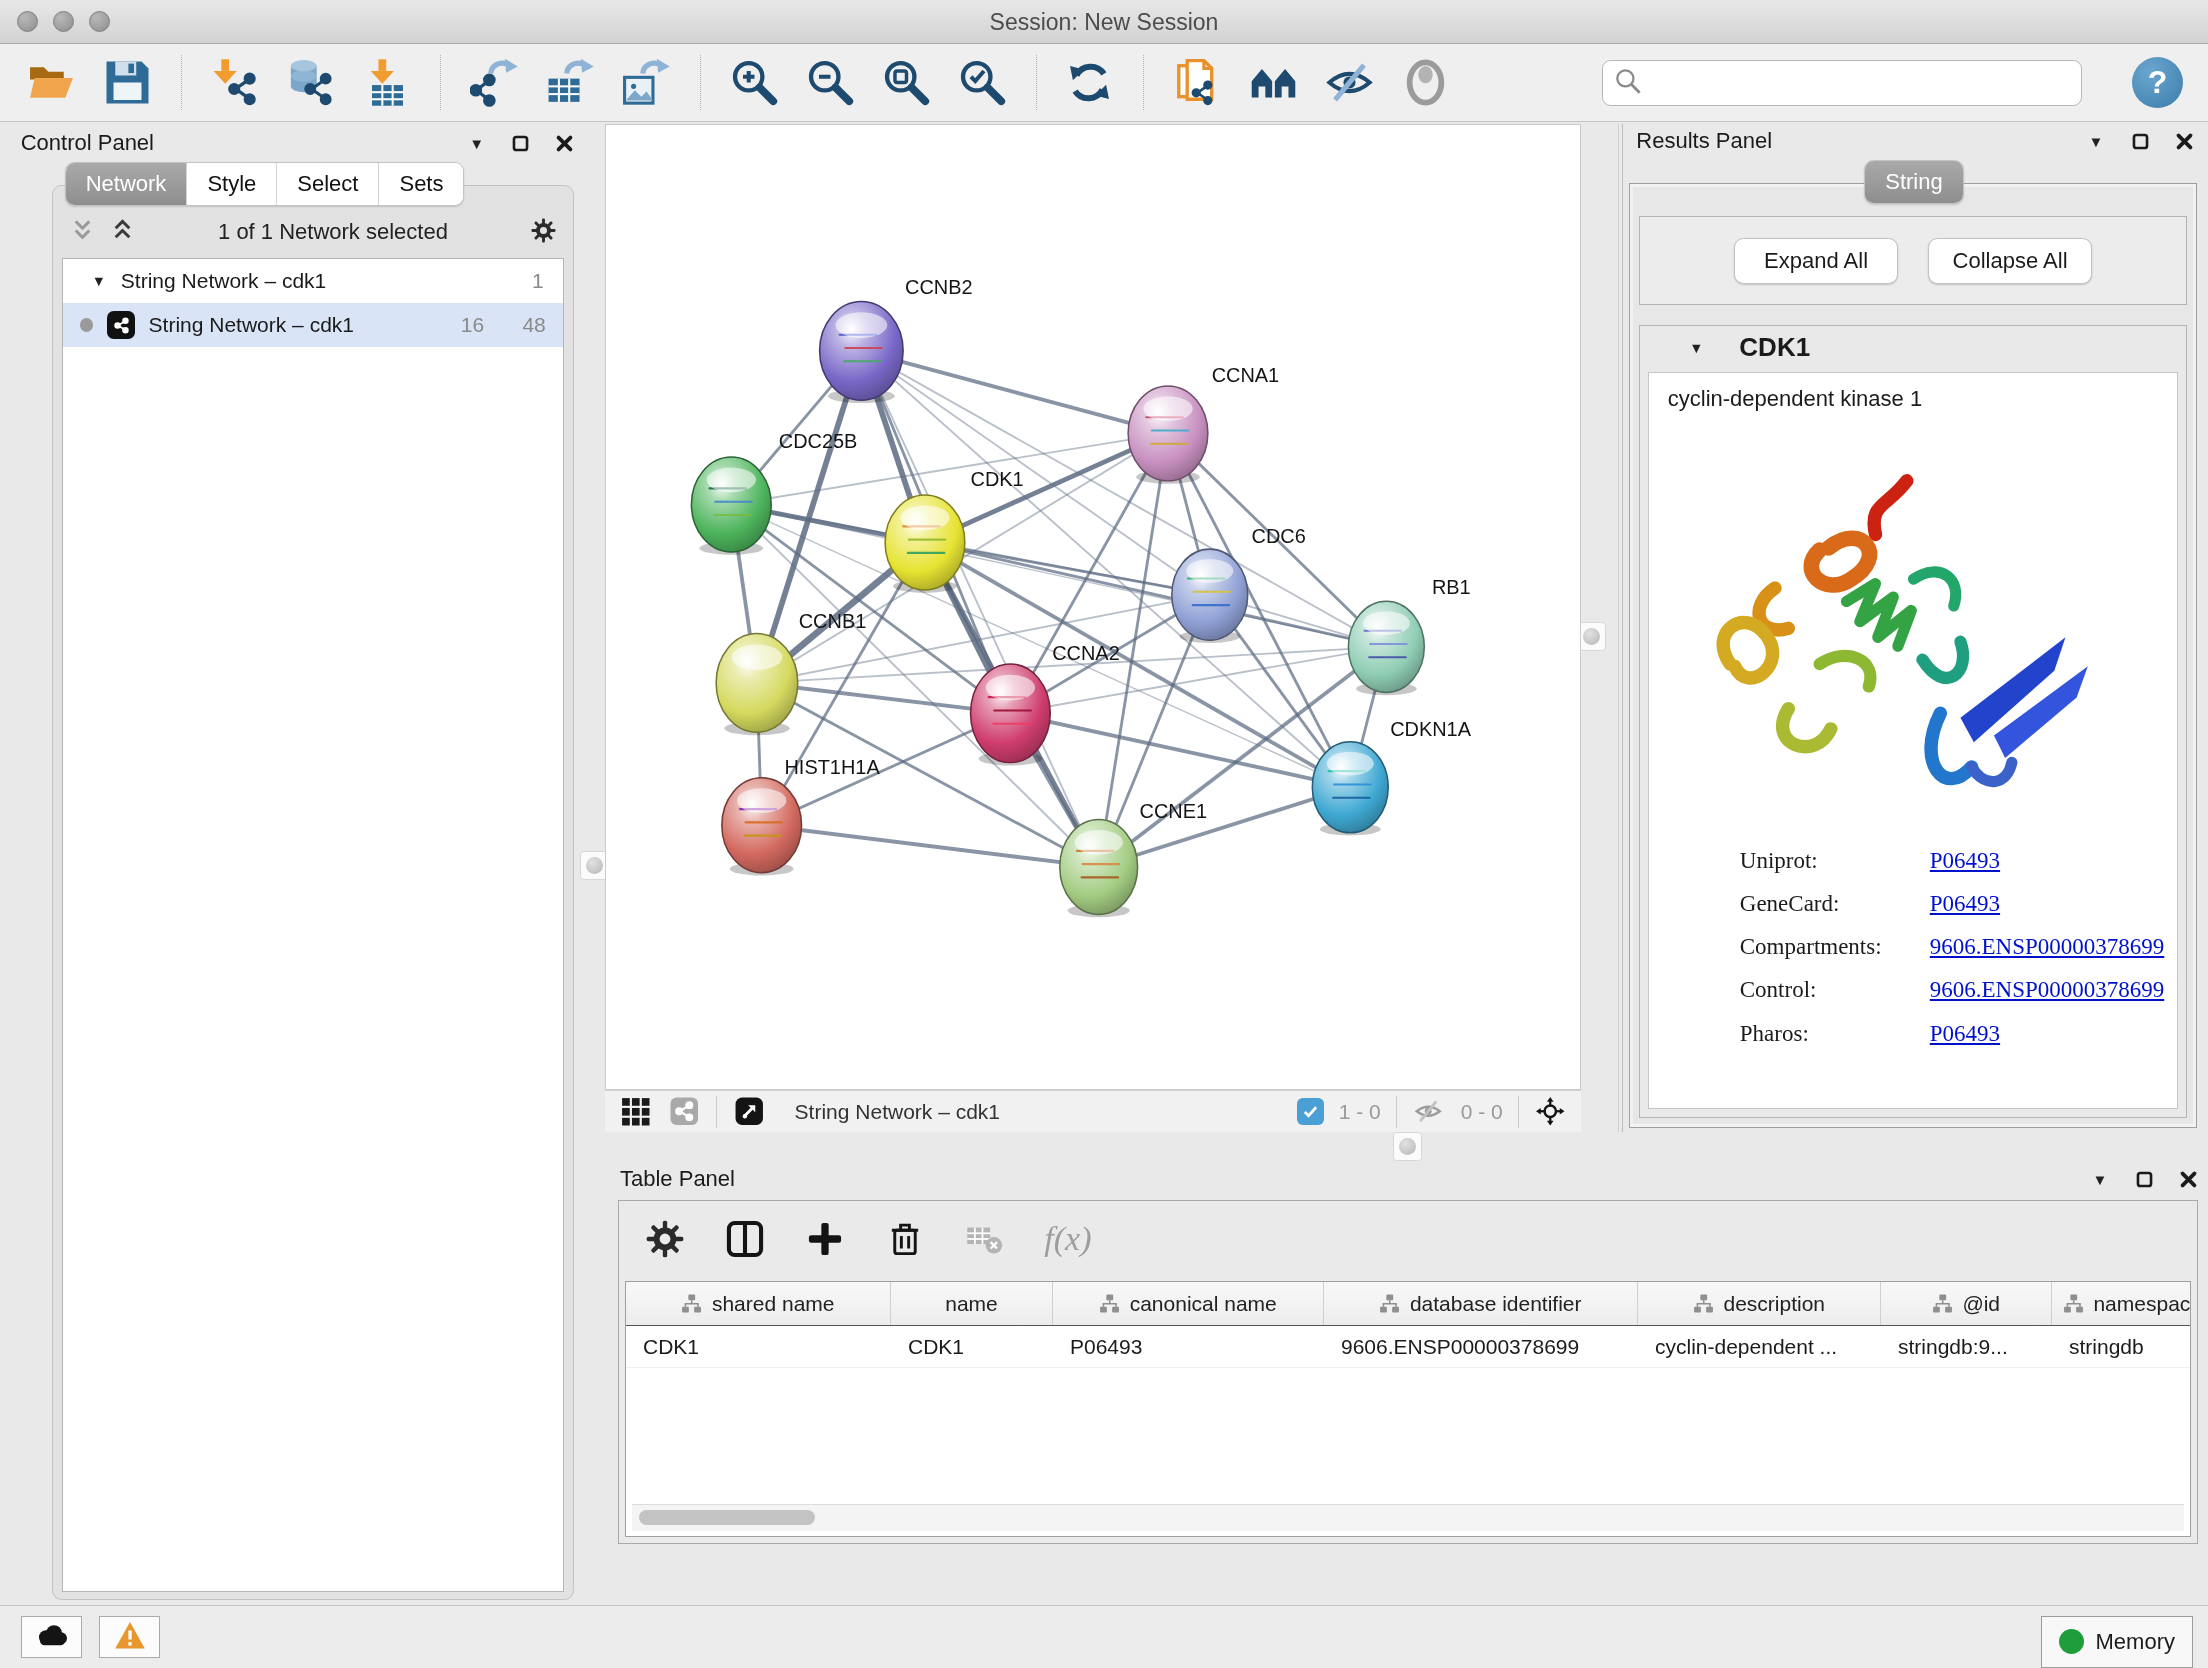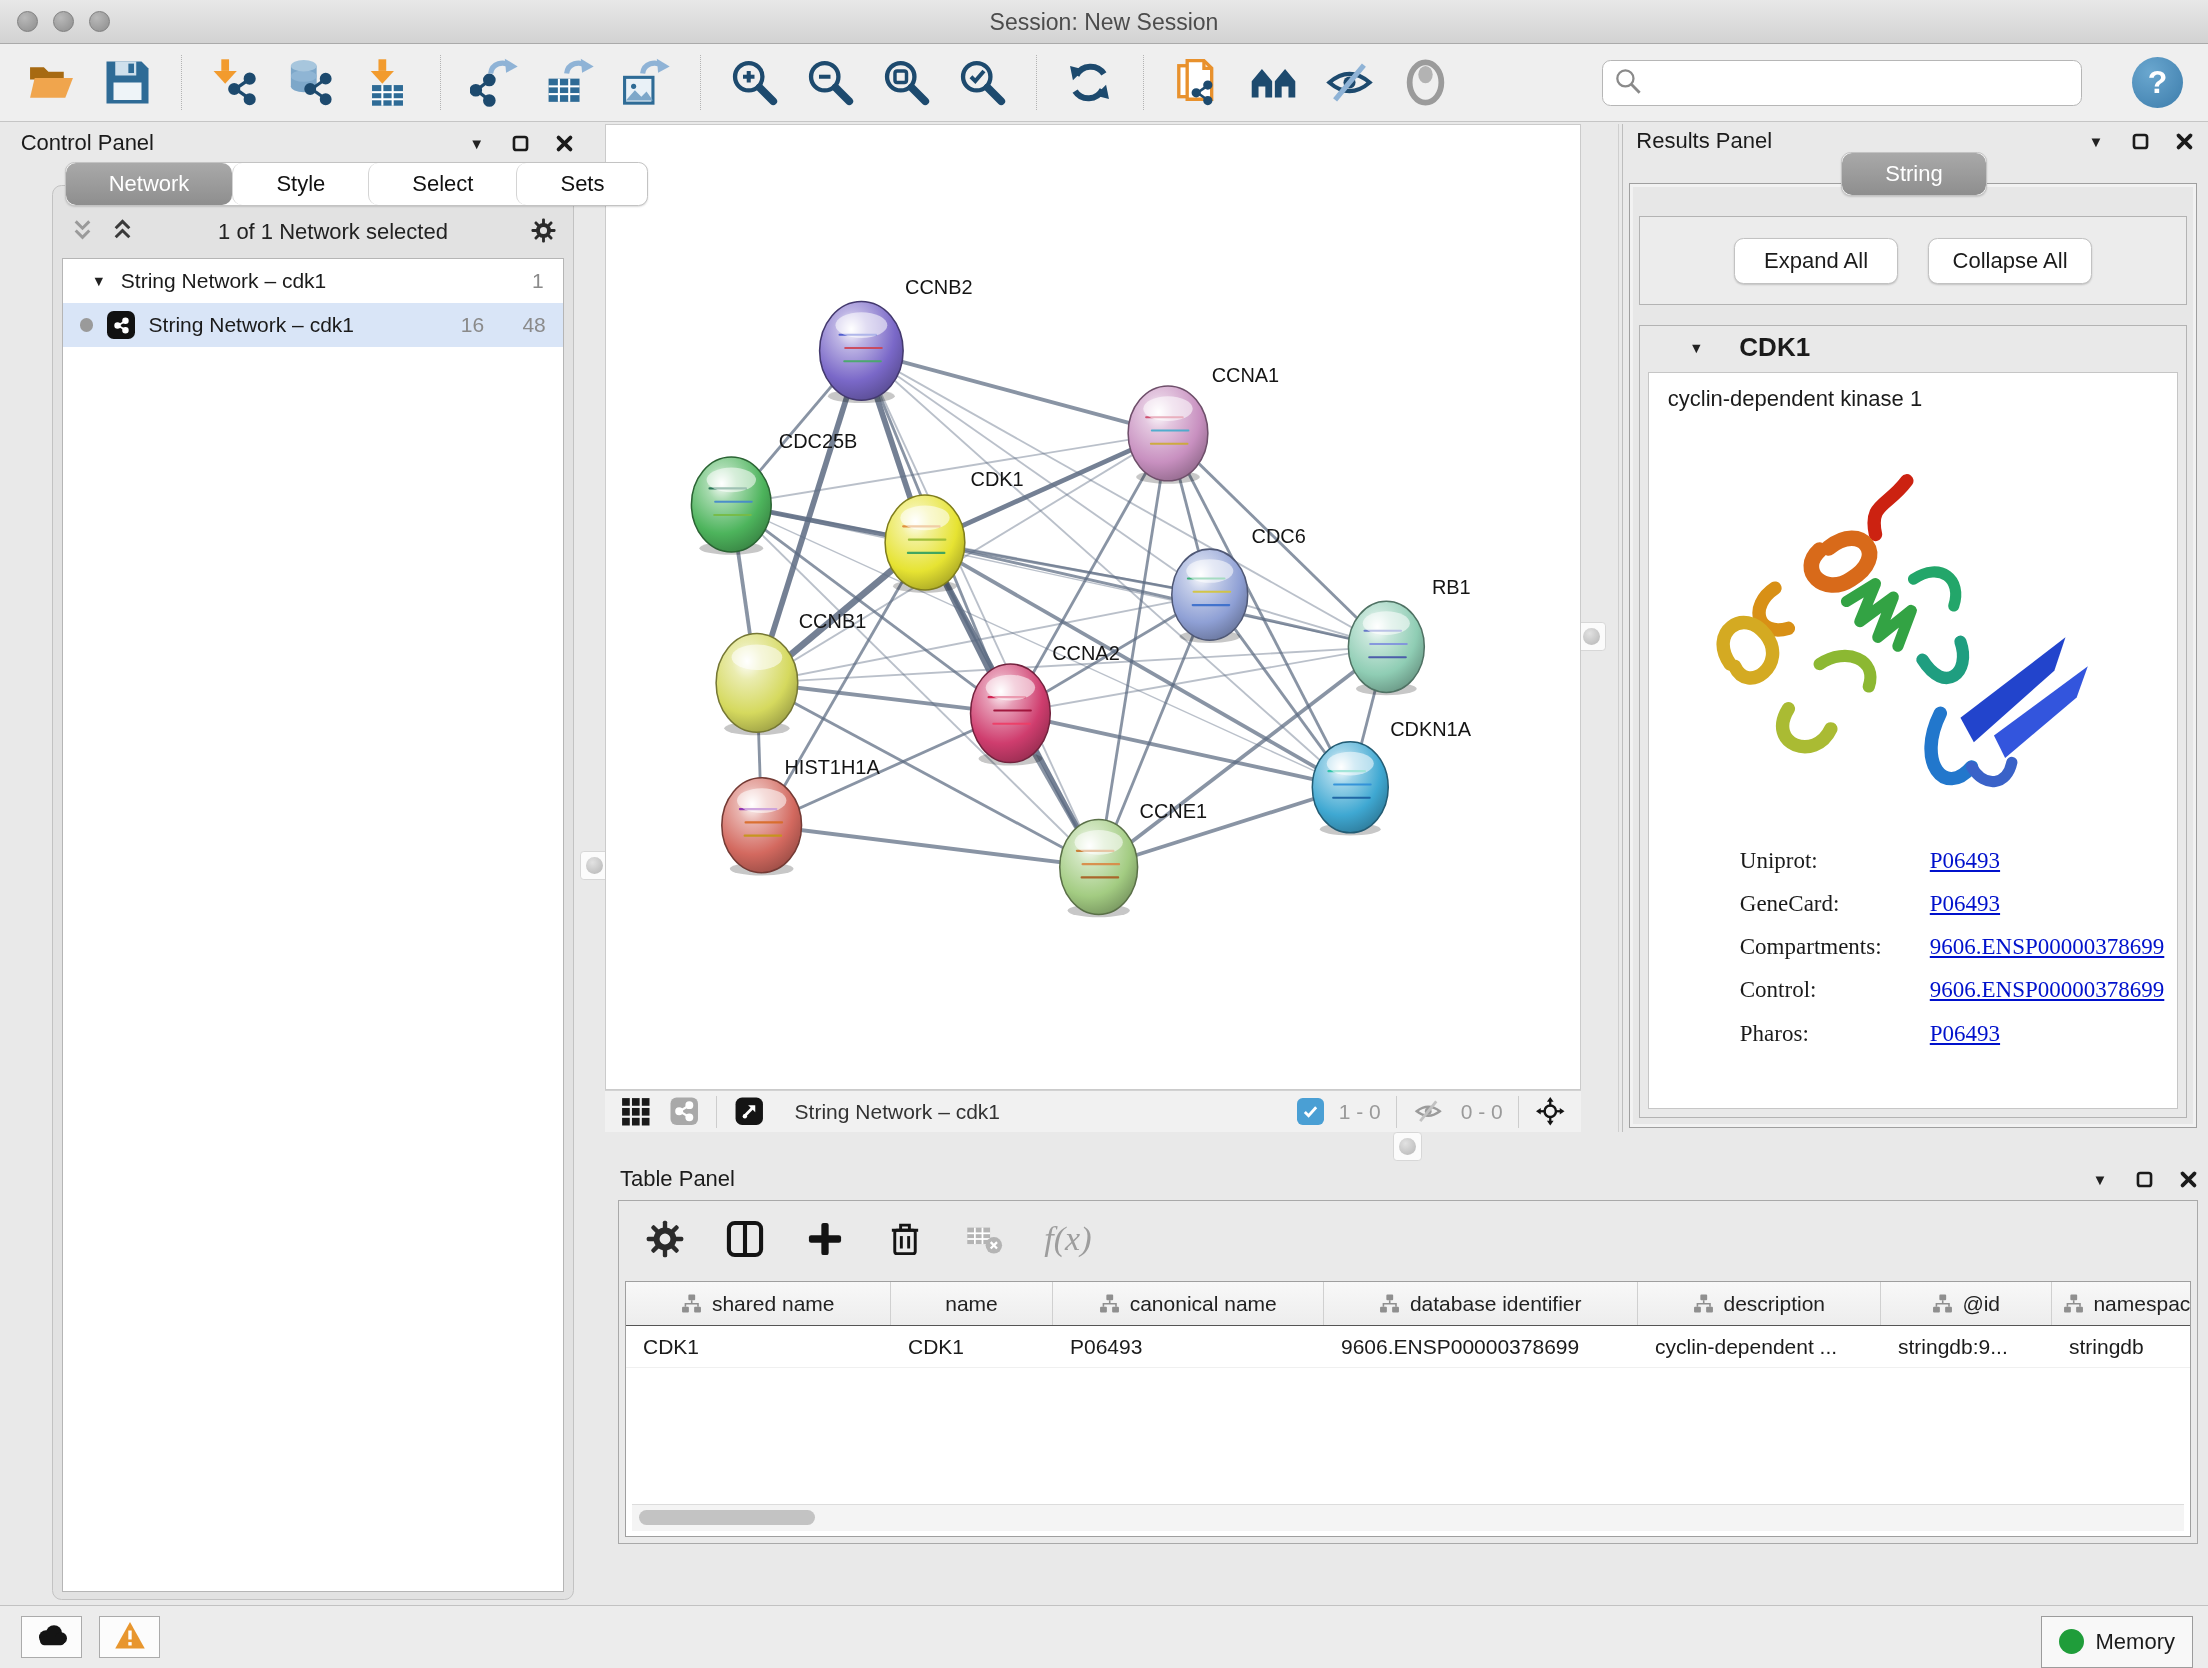--- a/index.html
+++ b/index.html
@@ -30,22 +30,22 @@
 
   
   .panel-head { display:flex; align-items:center; height:34px; }
   .panel-title { font-size:22px; color:#1b1b1b; }
   .panel-ctrls { margin-left:auto; display:flex; align-items:center; gap:21px; padding-right:9.5px; }
   .panel-ctrls .pc { width:23px; height:23px; display:flex; align-items:center; justify-content:center; font-size:15px; color:#222; }
   .pc svg { width:19px; height:19px; }
 
   .seg { display:flex; border-radius:9.5px; overflow:hidden; border:1px solid #c3c3c3; background:#fff;
     box-shadow:0 1px 1.9px rgba(0,0,0,.15); }
-  .seg .tab { padding:0 43px; height:42px; display:flex; align-items:center; justify-content:center;
-    font-size:22px; color:#111; background:#fff; border-left:1px solid #d4d4d4; white-space:nowrap;border-radius:10px; }
+  .seg .tab { padding:0 20px; height:42px; display:flex; align-items:center; justify-content:center;
+    font-size:22px; color:#111; background:#fff; border-left:1px solid #d4d4d4; white-space:nowrap; }
   .seg .tab:first-child { border-left:none; }
   .seg .tab.active { background:linear-gradient(#a9a9a9,#8e8e8e); color:#fff; }
 
   
   .control-panel { position:absolute; left:5.7px; top:126px; width:580px; height:1476px; }
   .cp-tabs { position:absolute; left:59px; top:36px; z-index:2; }
   .cp-box { position:absolute; left:46px; right:11.4px; top:59px; bottom:1.9px; background:#e2e2e2;
     border:1px solid #c2c2c2; border-radius:9.5px; padding-top:23px; }
   .cp-status { height:46px; display:flex; align-items:center; padding:0 17px; gap:15px; }
   .cp-status .grow { flex:1; text-align:center; font-size:22px; color:#222; }
@@ -77,21 +77,21 @@
   .nv-toolbar .icon { width:34px; height:32px; display:flex; align-items:center; justify-content:center; }
   .nv-toolbar .icon svg { width:28.5px; height:28.5px; }
   .nv-sep { width:0; height:32px; border-left:1px solid #cdcdcd; }
   .nv-title { font-size:21px; color:#333; margin-left:13.3px; flex:1; }
   .nv-count { font-size:21px; color:#9a9a9a; }
   .nv-check { width:27px; height:27px; border-radius:5.7px; background:#4a9fd4; display:flex; align-items:center; justify-content:center; }
   .nv-check svg { width:17px; height:17px; }
 
   
   .results-panel { position:absolute; left:1623px; top:124px; width:582px; height:1004px; }
-  .rp-tab { position:absolute; left:0; right:0; top:28px; display:flex; justify-content:center; z-index:2;align-items:center; }
+  .rp-tab { position:absolute; left:0; right:0; top:36px; display:flex; justify-content:center; z-index:2;align-items:center; }
   .rp-box { position:absolute; left:5.7px; right:7.6px; top:59px; bottom:0; background:#e7e7e7;
     border:1px solid #9f9f9f; box-shadow:inset 0 0 0 2.9px #f2f2f2; padding:32px 9.5px 9.5px; }
   .rp-actions { border:1px solid #b3b3b3; background:#ececec; height:89px; display:flex; align-items:center;
     justify-content:center; gap:30px; }
   .rp-actions .btn { min-width:164px; height:46px; background:#fff; border:1px solid #c2c2c2; border-radius:9.5px;
     display:flex; align-items:center; justify-content:center; font-size:22px; box-shadow:0 1px 1.9px rgba(0,0,0,.18); }
   .rp-gene { border:1px solid #b3b3b3; margin-top:9.5px; position:absolute; left:9.5px; right:9.5px; top:131px; bottom:9.5px; background:#e9e9e9; }
   .rp-gene-head { height:44px; display:flex; align-items:center; padding-left:49px; gap:36px; }
   .rp-gene-head .sym { font-size:26px; font-weight:bold; }
   .rp-card { position:absolute; left:7.6px; right:7.6px; top:46px; bottom:7.6px; background:#fff; border:1px solid #c6c6c6; overflow:hidden; }

